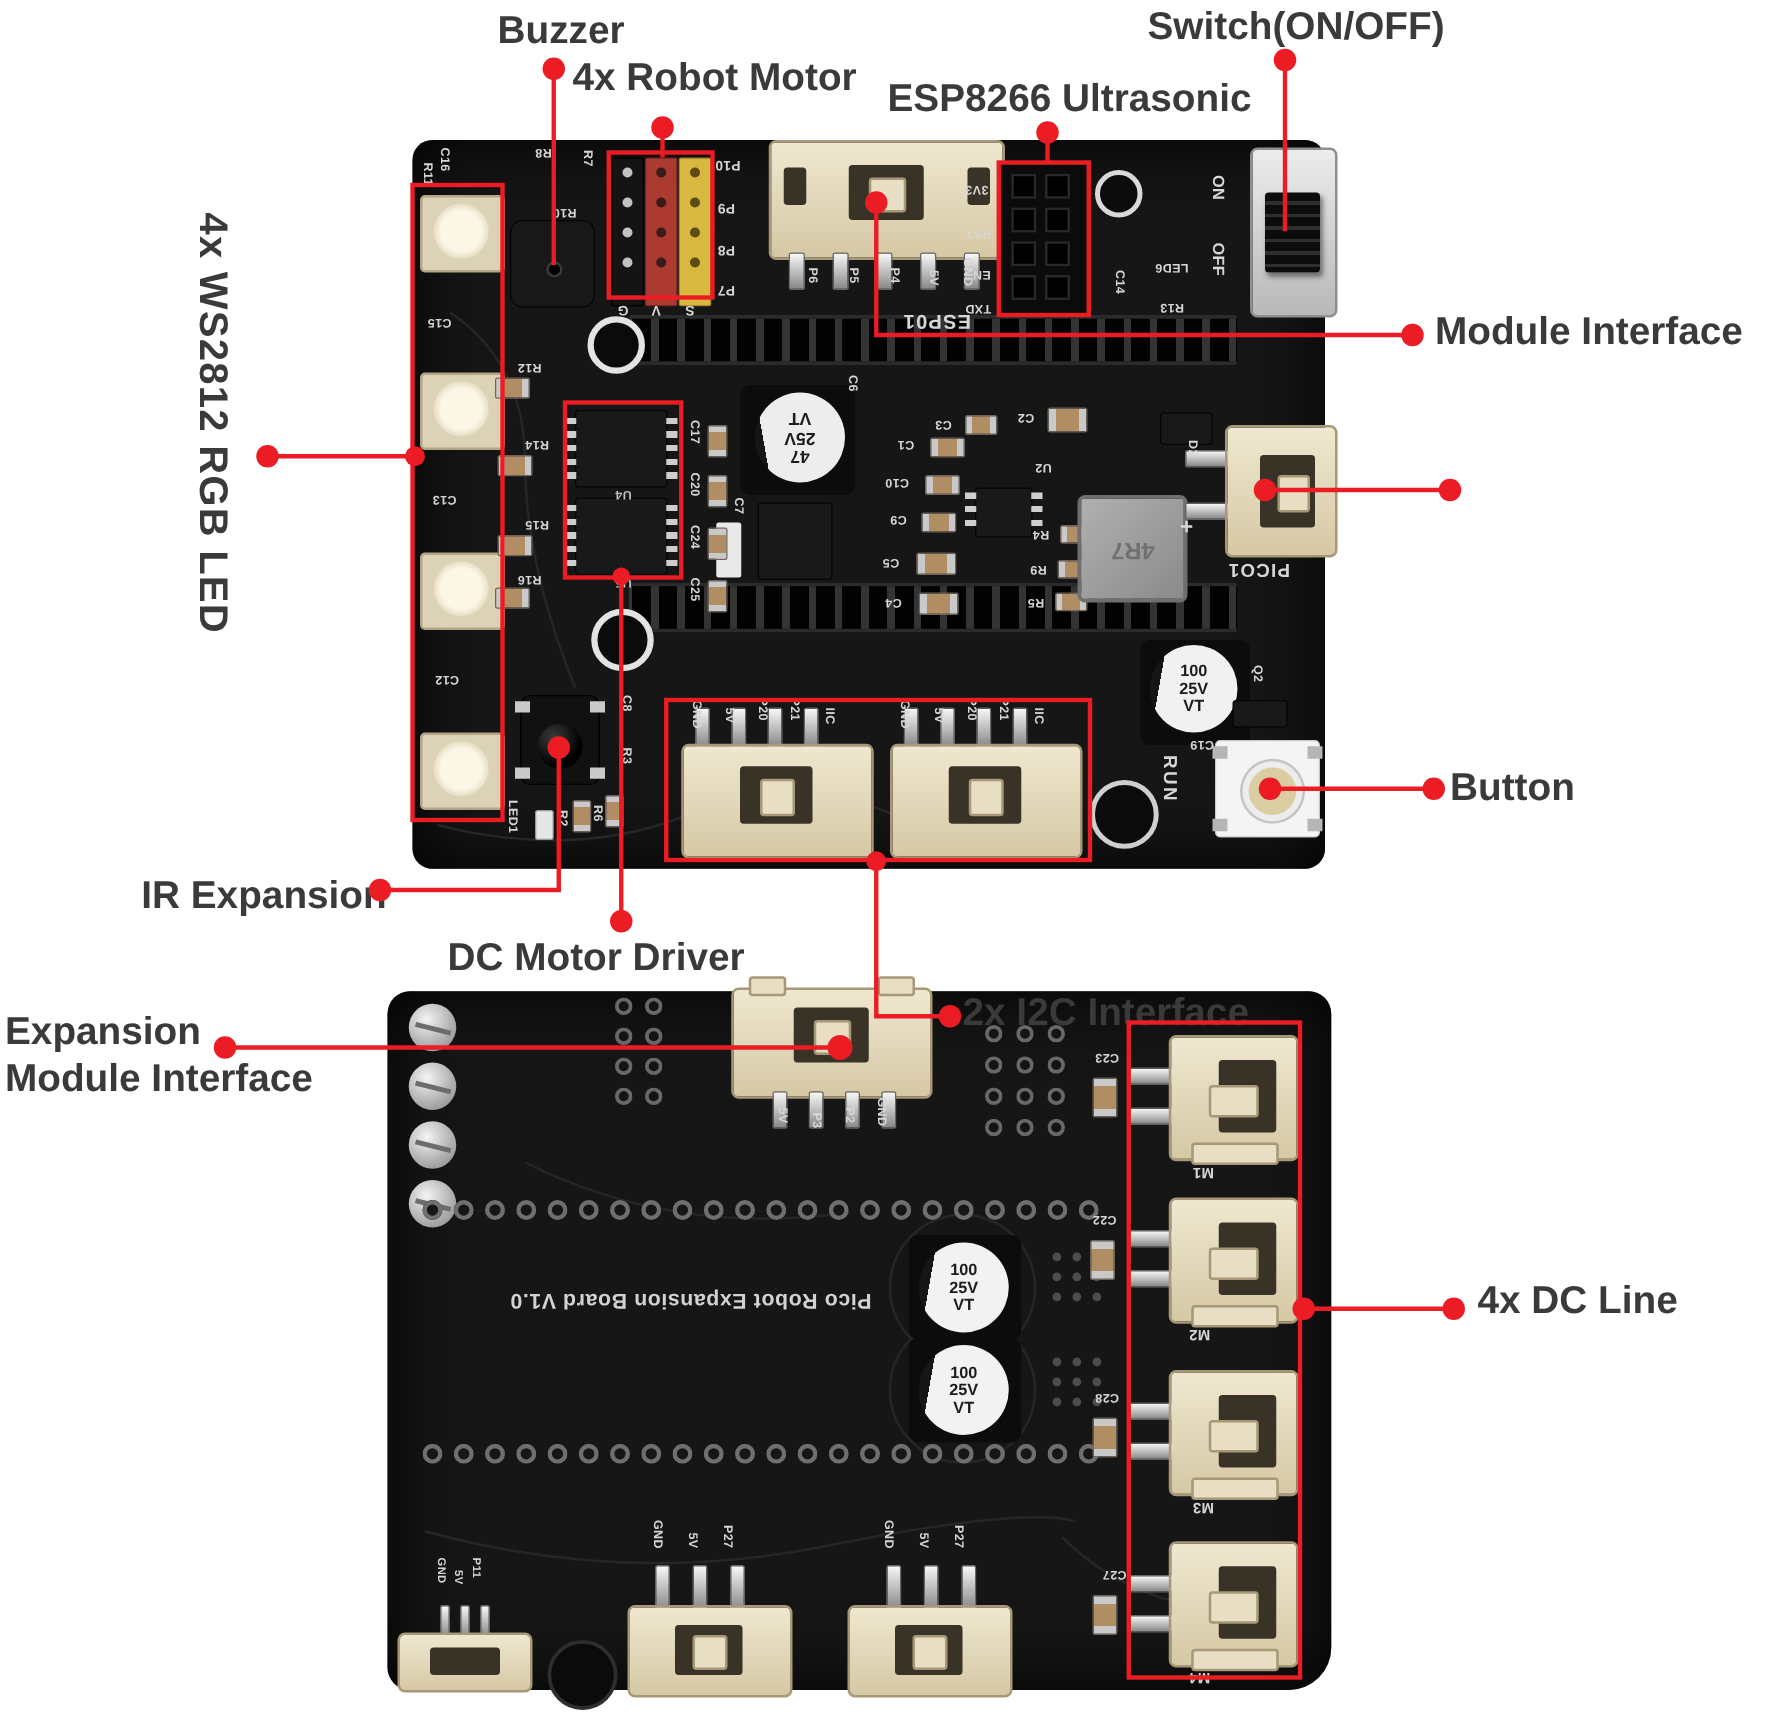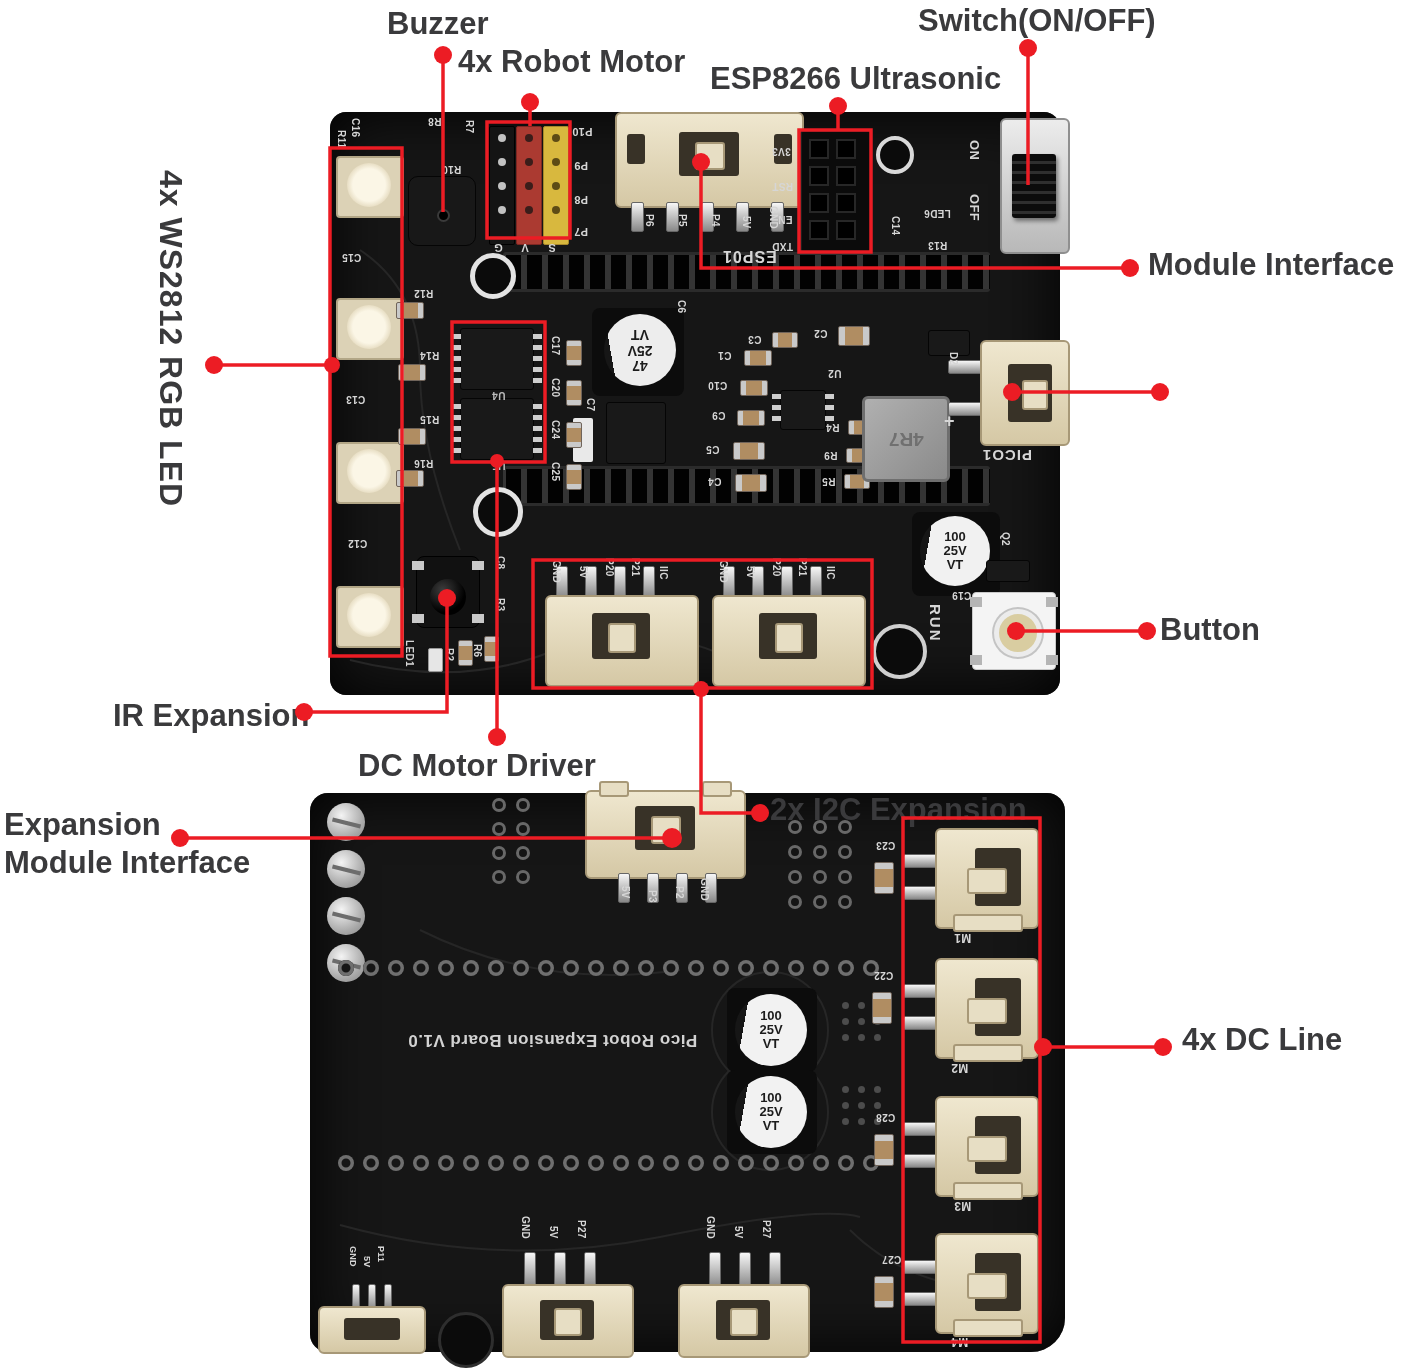--- a/index.html
+++ b/index.html
@@ -527,32 +527,32 @@
   <span class="silk v" style="left:520px;top:1216px">GND</span>
   <span class="silk v" style="left:548px;top:1226px">5V</span>
   <span class="silk v" style="left:576px;top:1220px">P27</span>
   <span class="silk v" style="left:705px;top:1216px">GND</span>
   <span class="silk v" style="left:733px;top:1226px">5V</span>
   <span class="silk v" style="left:761px;top:1220px">P27</span>
   <span class="silk v" style="left:348px;top:1246px;font-size:9px">GND</span>
   <span class="silk v" style="left:362px;top:1256px;font-size:9px">5V</span>
   <span class="silk v" style="left:376px;top:1246px;font-size:9px">P11</span>
 
-  <div class="ann" style="left:387px;top:5px">Buzzer</div>
+  <div class="ann" style="left:398px;top:5px">Buzzer</div>
   <div class="ann" style="left:458px;top:43px">4x Robot Motor</div>
   <div class="ann" style="left:710px;top:60px">ESP8266 Ultrasonic</div>
   <div class="ann" style="left:918px;top:2px">Switch(ON/OFF)</div>
   <div class="vlabel" style="left:152px;top:170px">4x WS2812 RGB LED</div>
   <div class="ann" style="left:1148px;top:246px">
     <span style="display:block">Module Interface</span>
   </div>
   <div class="ann" style="left:1160px;top:611px">Button</div>
   <div class="ann" style="left:113px;top:697px">IR Expansion</div>
   <div class="ann" style="left:358px;top:747px">DC Motor Driver</div>
-  <div class="ann" style="left:770px;top:791px">2x I2C Expansion</div>
+  <div class="ann" style="left:770px;top:791px">2x I2C Interface</div>
   <div class="ann" style="left:4px;top:806px">
     <span style="display:block">Expansion</span>
     <span style="display:block">Module Interface</span>
   </div>
   <div class="ann" style="left:1182px;top:1021px">4x DC Line</div>
 
   <svg class="overlay" width="1425" height="1370">
     <g fill="none" stroke="#ec1c24" stroke-width="3.5">
       <line x1="443" y1="55" x2="443" y2="212"></line>
       <line x1="530" y1="102" x2="530" y2="126"></line>

